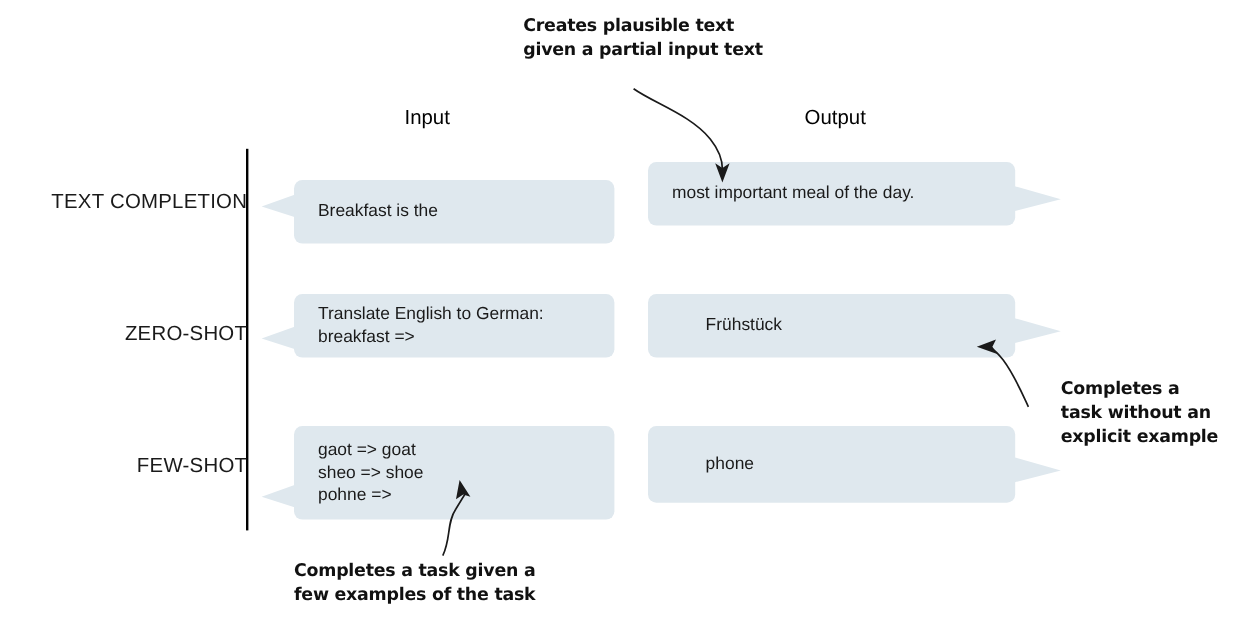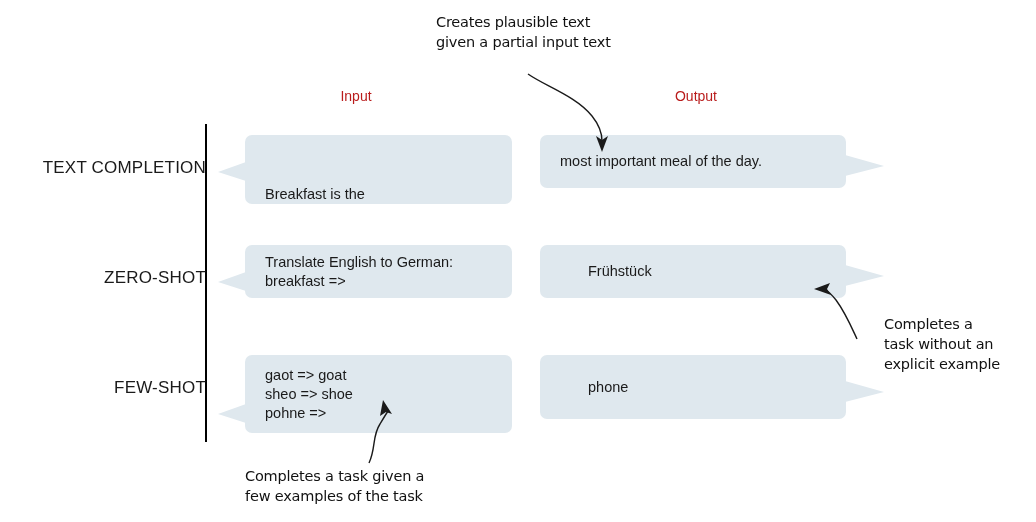--- a/index.html
+++ b/index.html
@@ -25,22 +25,22 @@
     left: 205px;
     top: 124px;
     width: 2px;
     height: 318px;
     background: #000000;
   }
 
   
   .col-header {
     position: absolute;
-    font-size: 14px;
-    color: #b91c1c;
+    font-size: 17px;
+    color: #000000;
     font-family: "Liberation Sans", sans-serif;
     text-align: center;
     white-space: nowrap;
   }
   #hdr-input  { left: 310px; top: 88px; width: 92px; }
   #hdr-output { left: 650px; top: 88px; width: 92px; }
 
   
   .row-label {
     position: absolute;
@@ -76,34 +76,34 @@
   .bubble .btext {
     font-size: 14.5px;
     color: #1a1a1a;
     line-height: 19px;
     padding-left: 20px;
     white-space: pre-line;
     font-family: "Liberation Sans", sans-serif;
   }
 
   
-  #bub-in-1  { left: 245px; top: 135px; width: 267px; height: 69px; align-items: flex-end; }
+  #bub-in-1  { left: 245px; top: 150px; width: 267px; height: 53px; }
   #bub-in-2  { left: 245px; top: 245px; width: 267px; height: 53px; }
   #bub-in-3  { left: 245px; top: 355px; width: 267px; height: 78px; }
 
   
   #bub-out-1 { left: 540px; top: 135px; width: 306px; height: 53px; }
   #bub-out-2 { left: 540px; top: 245px; width: 306px; height: 53px; padding-left: 28px; }
   #bub-out-3 { left: 540px; top: 355px; width: 306px; height: 64px; padding-left: 28px; }
 
   
   .annotation {
     position: absolute;
     font-family: "DejaVu Sans", sans-serif;
-    font-weight: normal;
+    font-weight: bold;
     font-size: 14.5px;
     line-height: 20px;
     color: #111111;
     white-space: pre-line;
     letter-spacing: -0.2px;
   }
   #ann-top    { left: 436px; top: 12px; width: 300px; }
   #ann-right  { left: 884px; top: 314px; width: 150px; }
   #ann-bottom { left: 245px; top: 466px; width: 300px; }
 

